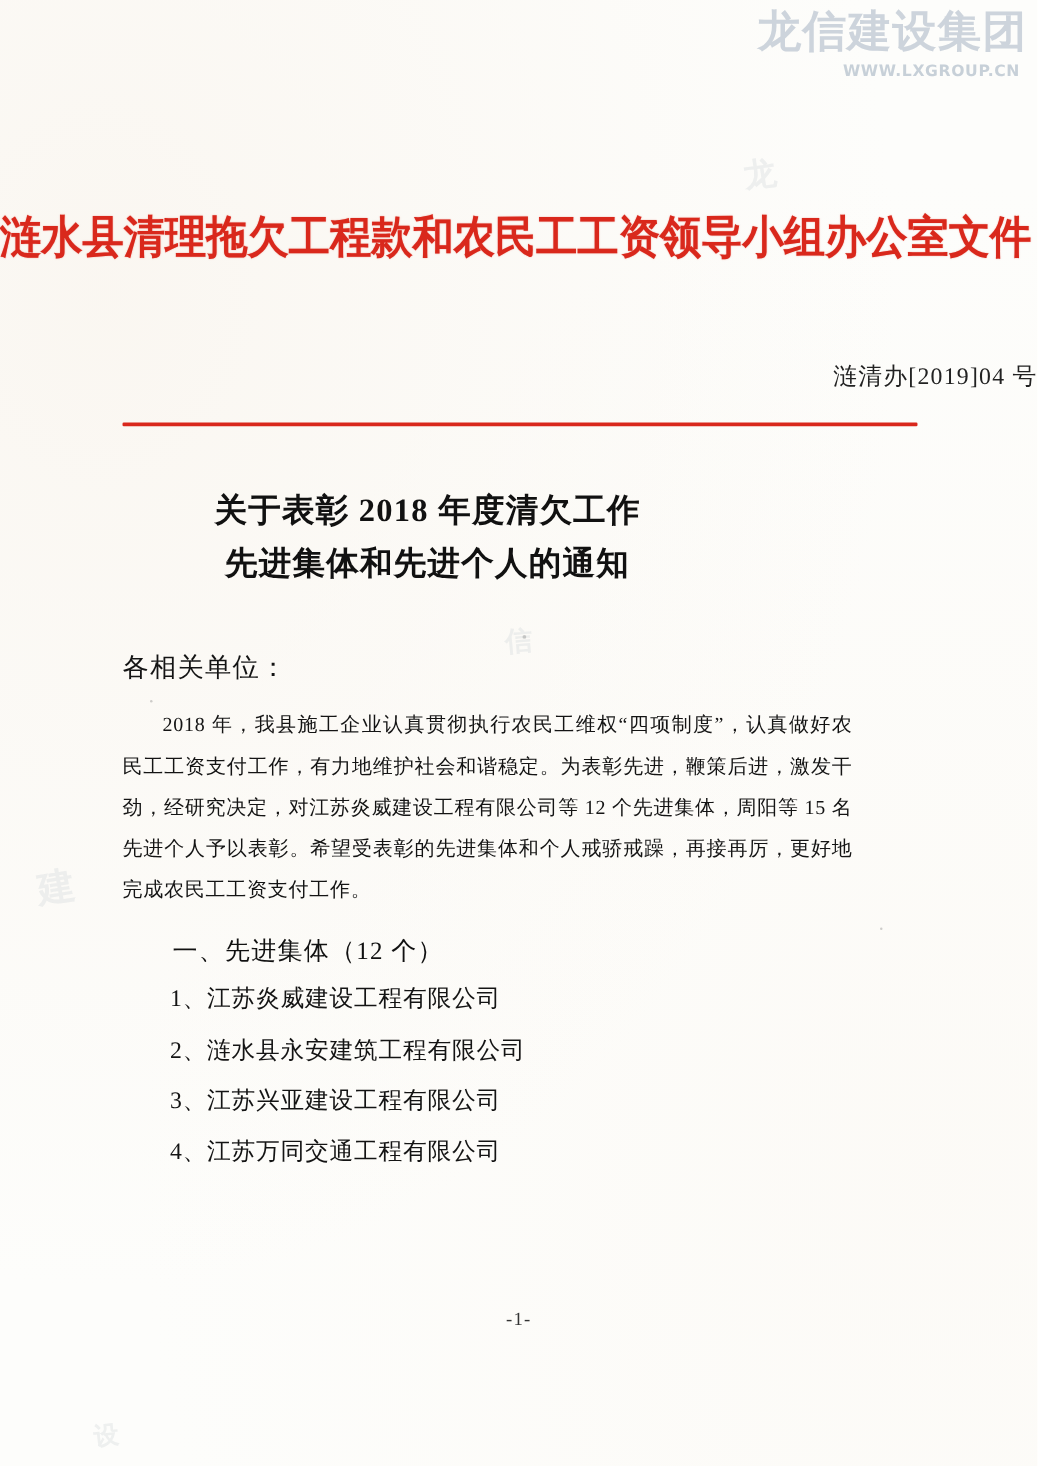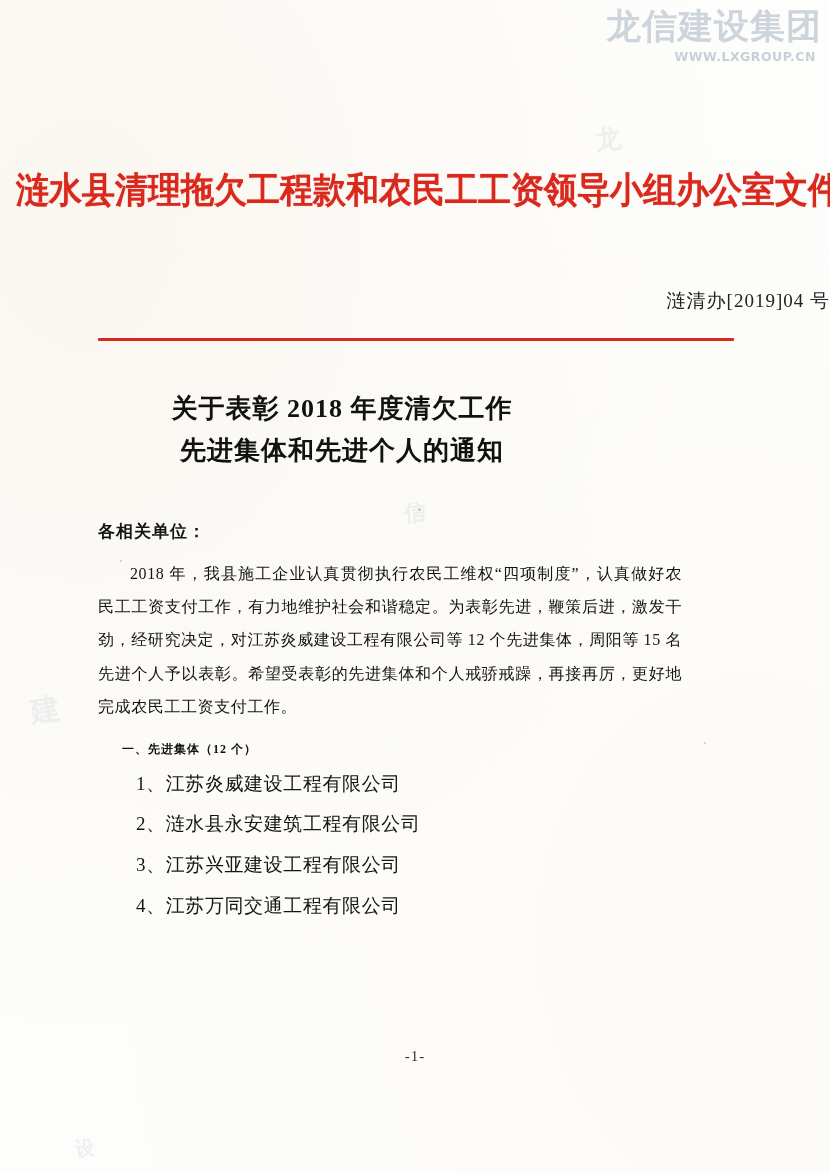--- a/index.html
+++ b/index.html
@@ -65,21 +65,21 @@
   }
   .ghost.g1 { left: 595px; top: 122px; font-size: 26px; transform: rotate(-8deg); }
   .ghost.g2 { left: 404px; top: 498px; font-size: 22px; transform: rotate(-5deg); }
   .ghost.g3 { left: 30px;  top: 690px; font-size: 30px; transform: rotate(-10deg); }
   .ghost.g4 { left: 75px;  top: 1135px; font-size: 20px; transform: rotate(-6deg); }
 
   
   .doc-header {
     position: absolute;
     top: 168px;
-    left: 16px;
+    left: 0;
     width: 796px;
     text-align: right;
   }
   .doc-header .title-red {
     display: inline-block;
     font-family: "DejaVu Serif", "Liberation Serif", serif;
     font-weight: bold;
     font-size: 33px;
     letter-spacing: 0px;
     color: #d9281c;
@@ -124,40 +124,39 @@
   }
 
   
   .body-wrap {
     position: absolute;
     top: 518px;
     left: 98px;
     width: 584px;
   }
   .salutation {
-    font-size: 17px;
+    font-size: 21px;
     letter-spacing: 1px;
     line-height: 1.6;
     color: #141414;
-    font-weight: bold;
   }
   .para {
     margin-top: 12px;
     font-size: 16px;
     line-height: 2.07;
     letter-spacing: 0.6px;
     text-align: justify;
     text-justify: inter-ideograph;
     text-indent: 2em;
     color: #141414;
   }
   .section-head {
     margin-top: 18px;
-    font-size: 12px;
-    font-weight: bold;
+    font-size: 20px;
+    font-weight: normal;
     letter-spacing: 1px;
     text-indent: 2em;
     color: #111;
   }
   .list {
     margin-top: 6px;
   }
   .list-item {
     font-size: 19px;
     line-height: 2.14;

